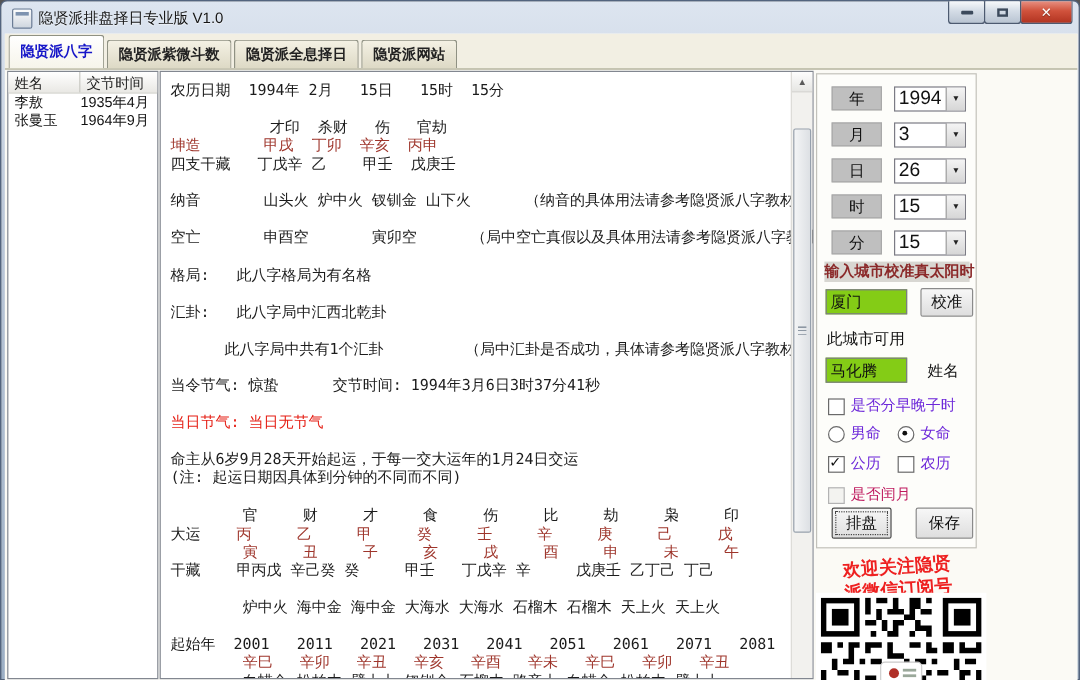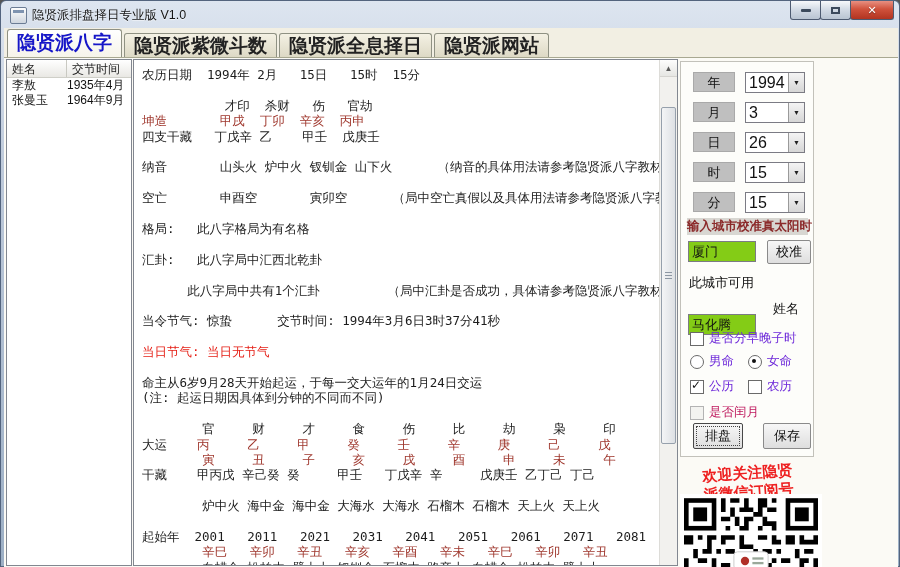--- a/index.html
+++ b/index.html
@@ -19,21 +19,21 @@
     display:flex;align-items:center;justify-content:center;font-size:10px;color:#33404f;box-sizing:border-box;}
   .capbtn.close{width:44px;background:linear-gradient(#e89081,#d0523c 45%,#b23421);color:#fff;
     font-weight:bold;font-size:11px;text-shadow:0 1px 1px rgba(0,0,0,.4);}
   .glyph-min{width:10px;height:3px;background:#3c4a5c;border-radius:1px;}
   .glyph-max{width:9px;height:7px;border:2px solid #3c4a5c;box-sizing:border-box;background:transparent;}
   
   .form{position:absolute;left:3px;top:27px;width:894px;height:540px;background:#fbfaf5;overflow:hidden;}
   
   .tabstrip{position:absolute;left:0;top:0;width:100%;height:29px;background:#f2efe3;border-bottom:1px solid #a8a891;}
   .tabs{position:absolute;left:3px;bottom:0;display:flex;align-items:flex-end;}
-  .tab{height:23px;line-height:23px;padding:0 9px;margin-right:2px;font-size:19px;font-weight:bold;color:#222;
+  .tab{height:23px;line-height:23px;padding:0 9px;margin-right:2px;font-size:12px;font-weight:bold;color:#222;
     background:linear-gradient(#f4f1e4,#ddd9c5);border:1px solid #8f9183;border-bottom:none;border-radius:3px 3px 0 0;}
   .tab.active{height:27px;line-height:26px;background:linear-gradient(#ffffff,#f6f4ea);color:#1616c8;}
   
   .listbox{position:absolute;left:2px;top:31px;width:126px;height:507px;background:#fff;border:1px solid #828790;box-sizing:border-box;}
   .listheader{display:flex;height:17px;background:linear-gradient(#ffffff,#e9e8e4);border-bottom:1px solid #cfcfc8;font-size:12px;color:#222;}
   .hcell{padding:1px 0 0 5px;box-sizing:border-box;border-right:1px solid #c9c9c2;}
   .hcell.c1{width:60px;}
   .hcell.c2{flex:1;border-right:none;}
   .prow{display:flex;font-size:12px;color:#111;height:15px;line-height:15px;}
   .pname{width:60px;padding-left:5px;box-sizing:border-box;}
@@ -252,21 +252,21 @@
               <span class="combo-val">15</span>
               <span class="combo-btn">▼</span>
             </span>
           </div>
         </div>
 
       <div class="cityhint">输入城市校准真太阳时</div>
       <input class="tinput" style="top: 179px;" value="厦门">
       <div class="btn" style="left:86px;top:178px;width:44px;">校准</div>
       <div class="statictext" style="left:8px;top:212px;">此城市可用</div>
-      <input class="tinput" style="top: 252px;" value="马化腾">
+      <input class="tinput" style="top: 236px;" value="马化腾">
       <div class="statictext" style="left:92px;top:238px;">姓名</div>
 
       <div class="checkrow" style="left:9px;top:268px;">
         <span class="cb"></span>
         <span>是否分早晚子时</span>
       </div>
       <div class="checkrow" style="left:9px;top:291px;">
         <span class="rb"></span>
         <span>男命</span>
       </div>

